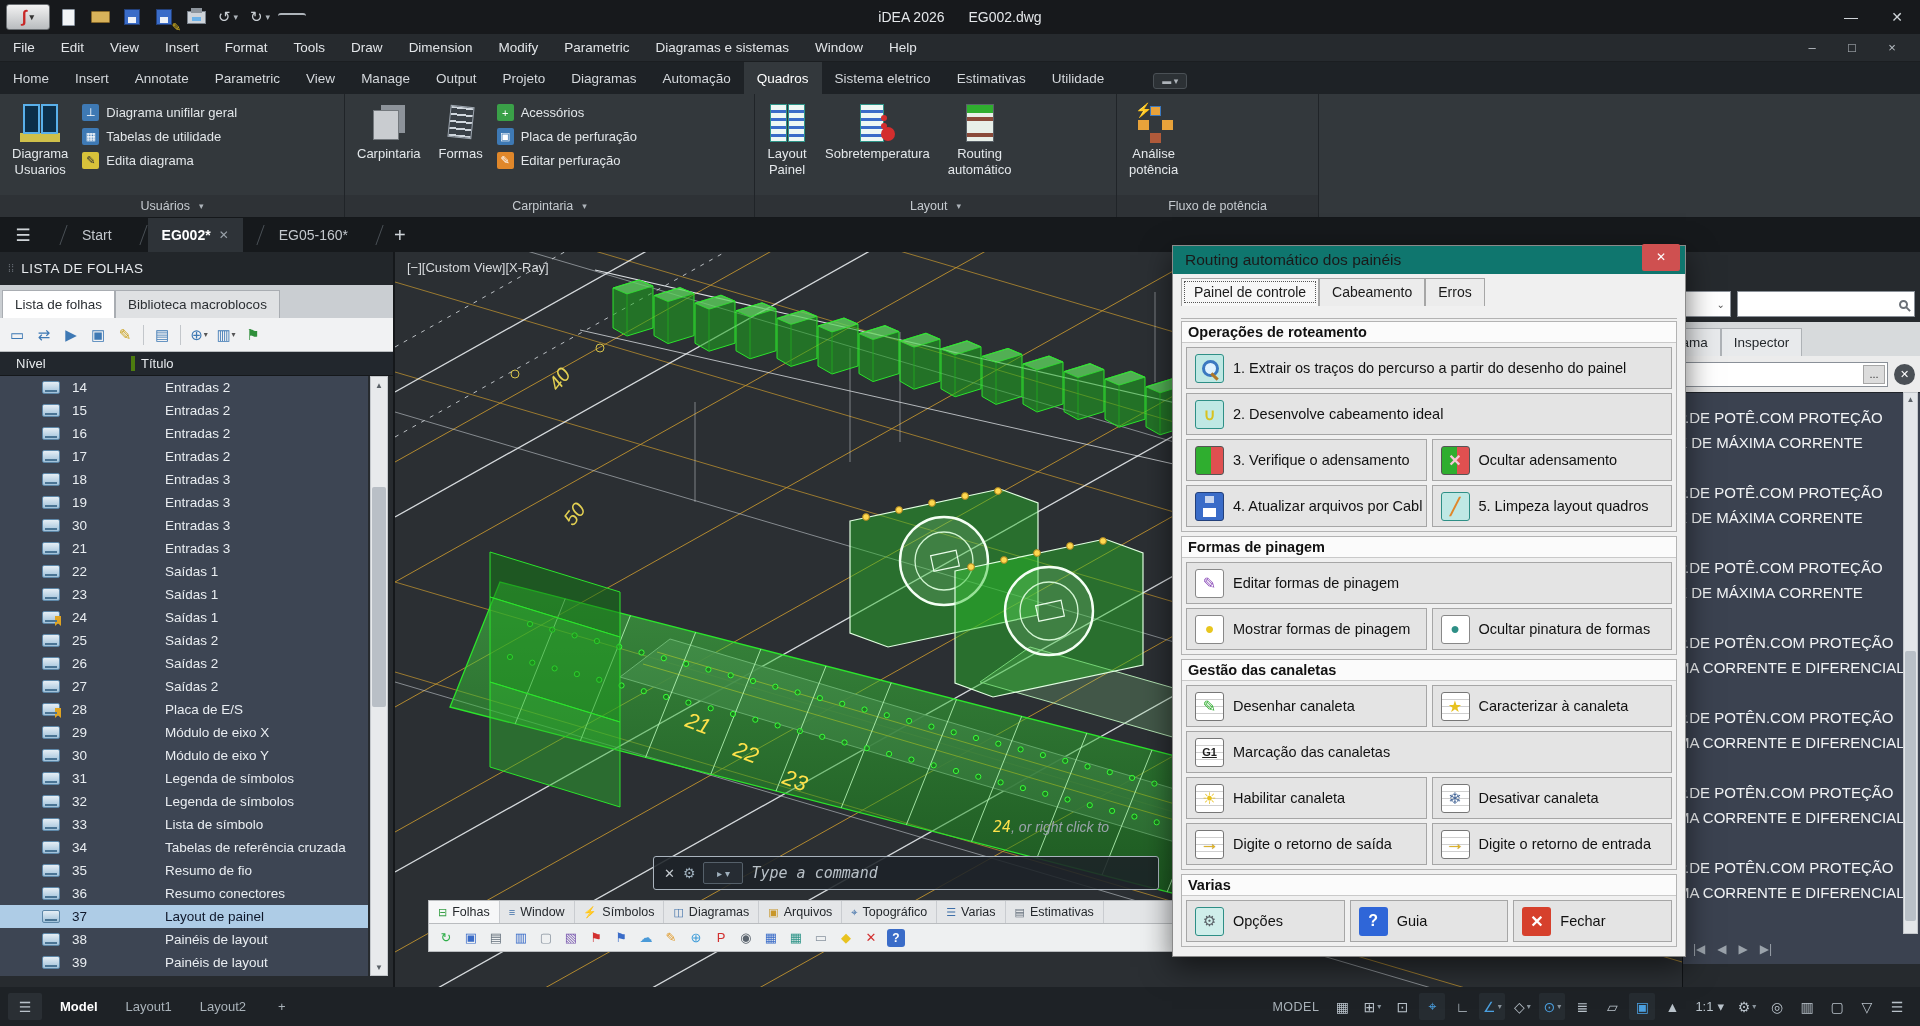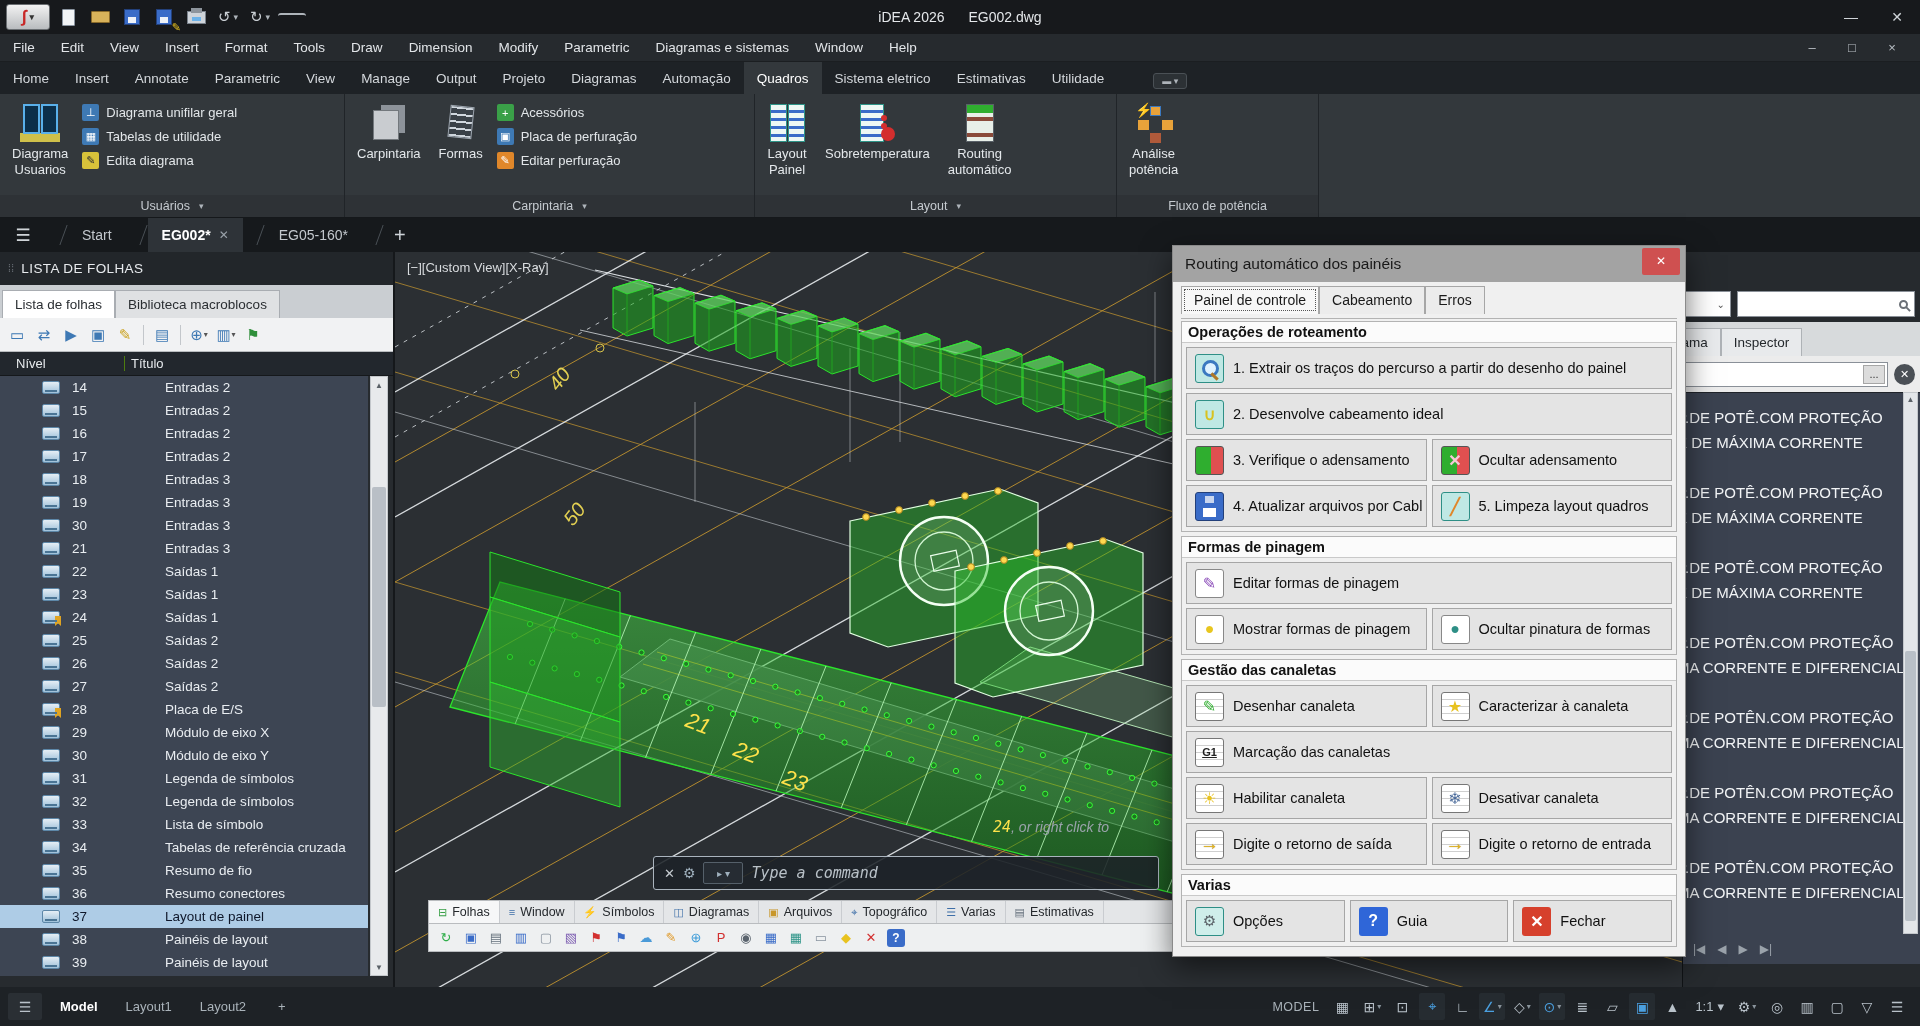--- a/index.html
+++ b/index.html
@@ -82,21 +82,21 @@
   #sheet-header .grip{color:#6b7077;margin-right:7px;font-size:10px;}
   #sheet-tabs{height:33px;background:#caced2;display:flex;align-items:flex-end;padding-left:2px;}
   .stab{padding:6px 12px;font-size:13.5px;color:#2a2e32;background:#dfe1e3;border:1px solid #a9adb2;border-bottom:none;}
   .stab.active{background:#fff;position:relative;z-index:1;}
   #sheet-toolbar{height:34px;background:#f1f2f3;display:flex;align-items:center;gap:3px;padding:0 5px;border-bottom:1px solid #b9bcbf;}
   .tbtn{width:24px;height:24px;display:flex;align-items:center;justify-content:center;border-radius:2px;color:#3e79b4;font-size:15px;}
   .tbtn.warm{color:#caa21f;} .tbtn.green{color:#2f8f3a;}
   .tsep{width:1px;height:20px;background:#c3c7cb;margin:0 3px;}
   .tdd{font-size:8px;color:#555;margin-left:1px;}
   #sheet-grid-header{height:24px;background:#22272d;color:#e8ebee;display:flex;font-size:13px;align-items:center;border-bottom:1px solid #15181b;}
-  #sheet-grid-header .c1{width:125px;padding-left:16px;border-right:1px solid #4d7c0f;}
+  #sheet-grid-header .c1{width:135px;padding-left:16px;border-right:4px solid #4d7c0f;}
   #sheet-grid-header .c2{padding-left:6px;}
   #sheet-rows{position:absolute;left:0;top:124px;width:368px;height:600px;background:#3d4553;overflow:hidden;}
   .srow{height:23px;display:flex;align-items:center;color:#e9edf1;font-size:13.5px;}
   .srow .sic{width:18px;height:13px;margin-left:42px;background:linear-gradient(#e5eef5,#9fc1da);border:1px solid #5d87a8;border-radius:2px;position:relative;flex:0 0 18px;}
   .srow .sic::after{content:"";position:absolute;left:2px;bottom:1px;width:12px;height:2px;background:#4a7494;box-shadow:0 0 0 0;}
   .srow .sic.bm::before{content:"";position:absolute;right:-2px;bottom:-3px;width:6px;height:10px;background:#e8b center;background:#e0a422;clip-path:polygon(0 0,100% 0,100% 100%,50% 72%,0 100%);}
   .srow .num{width:52px;padding-left:12px;}
   .srow .ttl{padding-left:53px;white-space:nowrap;}
   .srow.selected{background:#aecce6;color:#0f172a;}
   #sheet-scroll{position:absolute;right:5px;top:124px;width:18px;height:600px;background:#e8eaec;border:1px solid #c3c7cb;}
@@ -141,21 +141,21 @@
   #rp-clear{width:21px;height:21px;border-radius:50%;background:#4a4f55;color:#fff;font-size:11px;display:flex;align-items:center;justify-content:center;flex:0 0 21px;}
   #rp-list{position:absolute;left:0;top:140px;width:238px;height:542px;background:#3b4250;border-top:1px solid #20242a;overflow:hidden;padding-top:12px;}
   .ritem{margin:0 0 25px -6px;color:#f2f4f6;font-size:15px;line-height:25px;white-space:nowrap;}
   #rp-scroll{position:absolute;right:2px;top:140px;width:15px;height:542px;background:#e3e6e9;border:1px solid #c3c7cb;}
   #rp-scroll .arr{height:14px;text-align:center;font-size:8px;color:#5a6167;line-height:14px;}
   #rp-scroll .thumb{position:absolute;left:1px;width:11px;top:258px;height:270px;background:#b9c0c7;border-radius:2px;}
   #rp-pager{position:absolute;left:0;top:682px;width:238px;height:30px;background:#3b4250;display:flex;align-items:center;gap:12px;padding-left:10px;color:#9aa2aa;font-size:12px;}
 
   
   #dialog{position:absolute;left:1172px;top:245px;width:514px;height:712px;background:#f0f0f0;border:1px solid #8a8a8a;z-index:50;box-shadow:0 10px 28px rgba(0,0,0,.55);}
-  #dlg-titlebar{height:36px;background:#a3a3a3;display:flex;align-items:center;padding-left:12px;font-size:15.5px;color:#1a1a1a;}
+  #dlg-titlebar{height:28px;background:#0f766e;display:flex;align-items:center;padding-left:12px;font-size:15.5px;color:#1a1a1a;}
   #dlg-close{margin-left:auto;width:38px;height:27px;background:#cf5050;color:#fff;display:flex;align-items:center;justify-content:center;font-size:12px;margin-right:5px;margin-top:-6px;border-radius:2px;}
   #dlg-tabs{display:flex;padding:4px 8px 0 8px;height:32px;}
   .dlgtab{padding:5px 12px;font-size:14px;color:#1a1a1a;background:#ececec;border:1px solid #a6a6a6;border-bottom:none;}
   .dlgtab.active{background:#f7f7f7;outline:1px dotted #555;outline-offset:-4px;position:relative;z-index:1;}
   #dlg-body{position:absolute;left:8px;right:8px;top:72px;bottom:6px;display:flex;flex-direction:column;gap:4px;border-top:1px solid #b3b3b3;padding-top:2px;}
   .dsec{border:1px solid #b3b3b3;background:#f0f0f0;}
   .dsec-title{background:#fbfbfb;border-bottom:1px solid #c9c9c9;font-weight:bold;font-size:14.5px;color:#111;padding:2px 6px;height:21px;}
   .dsec-rows{padding:4px;display:flex;flex-direction:column;gap:4px;}
   .drow{display:flex;gap:5px;}
   .dbtn{flex:1;height:42px;background:#e4e4e4;border:1px solid #a6a6a6;display:flex;align-items:center;gap:9px;padding:0 8px;font-size:14.5px;color:#111;white-space:nowrap;overflow:hidden;}

